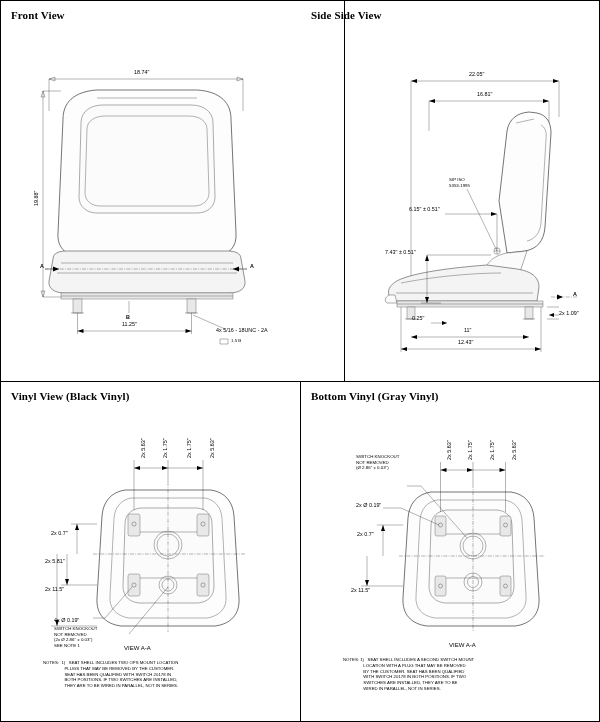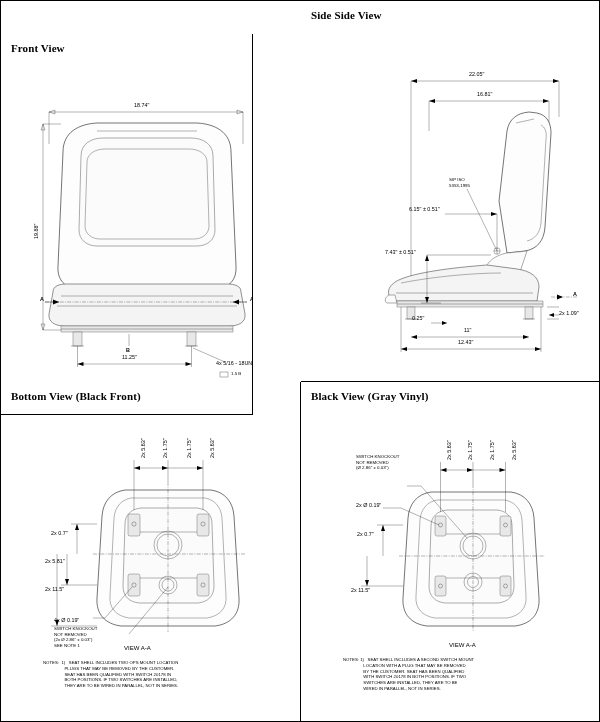--- a/index.html
+++ b/index.html
@@ -19,21 +19,21 @@
     width: 600px;
     height: 722px;
     box-sizing: border-box;
     border: 1px solid #000000;
   }
   .quad {
     position: absolute;
     box-sizing: border-box;
     overflow: hidden;
   }
-  #q-tl { left: 0; top: 0; width: 252px; height: 381px; border-right: 1px solid #000; border-bottom: 1px solid #000; margin-top: 33px; }
+  #q-tl { left: 0; top: 0; width: 344px; height: 381px; border-right: 1px solid #000; border-bottom: 1px solid #000; }
   #q-tr { left: 300px; top: 0; width: 300px; height: 381px; border-bottom: 1px solid #000; }
   #q-bl { left: 0; top: 381px; width: 300px; height: 341px; border-right: 1px solid #000; }
   #q-br { left: 300px; top: 381px; width: 300px; height: 341px; }
 
   .quad-title {
     position: absolute;
     left: 10px;
     top: 8px;
     font-size: 11px;
     font-weight: bold;
@@ -239,21 +239,21 @@
     <div class="dim-label" style="left:108px; top:205px;">6.15" ± 0.51"</div>
     <div class="dim-label" style="left:84px; top:248px;">7.43" ± 0.51"</div>
     <div class="dim-label" style="left:111px; top:314px;">0.25"</div>
     <div class="dim-label" style="left:163px; top:326px;">11"</div>
     <div class="dim-label" style="left:157px; top:338px;">12.43"</div>
     <div class="dim-label" style="left:272px; top:290px; font-weight:bold;">A</div>
     <div class="dim-label" style="left:258px; top:309px;">2x 1.09"</div>
   </div>
 
   <div class="quad" id="q-bl">
-    <div class="quad-title">Bottom View (Black Front)</div>
+    <div class="quad-title">Vinyl View (Black Vinyl)</div>
 
     <svg width="300" height="341" viewBox="0 0 300 341">
 
       <path class="seat" d="M124 108 C110 110 102 120 101 134 L96 216 C95 232 104 242 120 244
                             L214 244 C230 242 239 232 238 216 L233 134 C232 120 224 110 210 108 Z"></path>
       <path class="thin" d="M130 116 C120 118 114 125 113 136 L109 214 C108 226 115 234 128 236
                             L206 236 C219 234 226 226 225 214 L221 136 C220 125 214 118 204 116 Z"></path>
 
       <path class="seat2" d="M140 126 L196 126 C206 127 211 133 211 142 L213 204 C213 214 207 220 197 221
                              L138 221 C128 220 122 214 122 204 L124 142 C124 133 130 127 140 126 Z"></path>
@@ -321,21 +321,21 @@
 SEE NOTE 1</div>
     <div class="viewaa" style="left:123px; top:263px;">VIEW A-A</div>
     <div class="note-block" style="left:42px; top:278px;">NOTES:  1)   SEAT SHELL INCLUDES TWO OPS MOUNT LOCATION
                   PLUGS THAT MAY BE REMOVED BY THE CUSTOMER.
                   SEAT HAS BEEN QUALIFIED WITH SWITCH 20178 IN
                   BOTH POSITIONS. IF TWO SWITCHES ARE INSTALLED,
                   THEY ARE TO BE WIRED IN PARALLEL, NOT IN SERIES.</div>
   </div>
 
   <div class="quad" id="q-br">
-    <div class="quad-title">Black View (Gray Vinyl)</div>
+    <div class="quad-title">Bottom Vinyl (Gray Vinyl)</div>
 
     <svg width="300" height="341" viewBox="0 0 300 341">
       <path class="seat" d="M130 110 C116 112 108 122 107 136 L102 216 C101 232 110 242 126 244
                             L214 244 C230 242 239 232 238 216 L233 136 C232 122 224 112 210 110 Z"></path>
       <path class="thin" d="M136 118 C126 120 120 127 119 138 L115 214 C114 226 121 234 134 236
                             L206 236 C219 234 226 226 225 214 L221 138 C220 127 214 120 204 118 Z"></path>
       <path class="seat2" d="M146 128 L196 128 C206 129 211 135 211 144 L213 204 C213 214 207 220 197 221
                              L144 221 C134 220 128 214 128 204 L130 144 C130 135 136 129 146 128 Z"></path>
 
       <line class="thin" x1="138" y1="152" x2="204" y2="152"></line>

